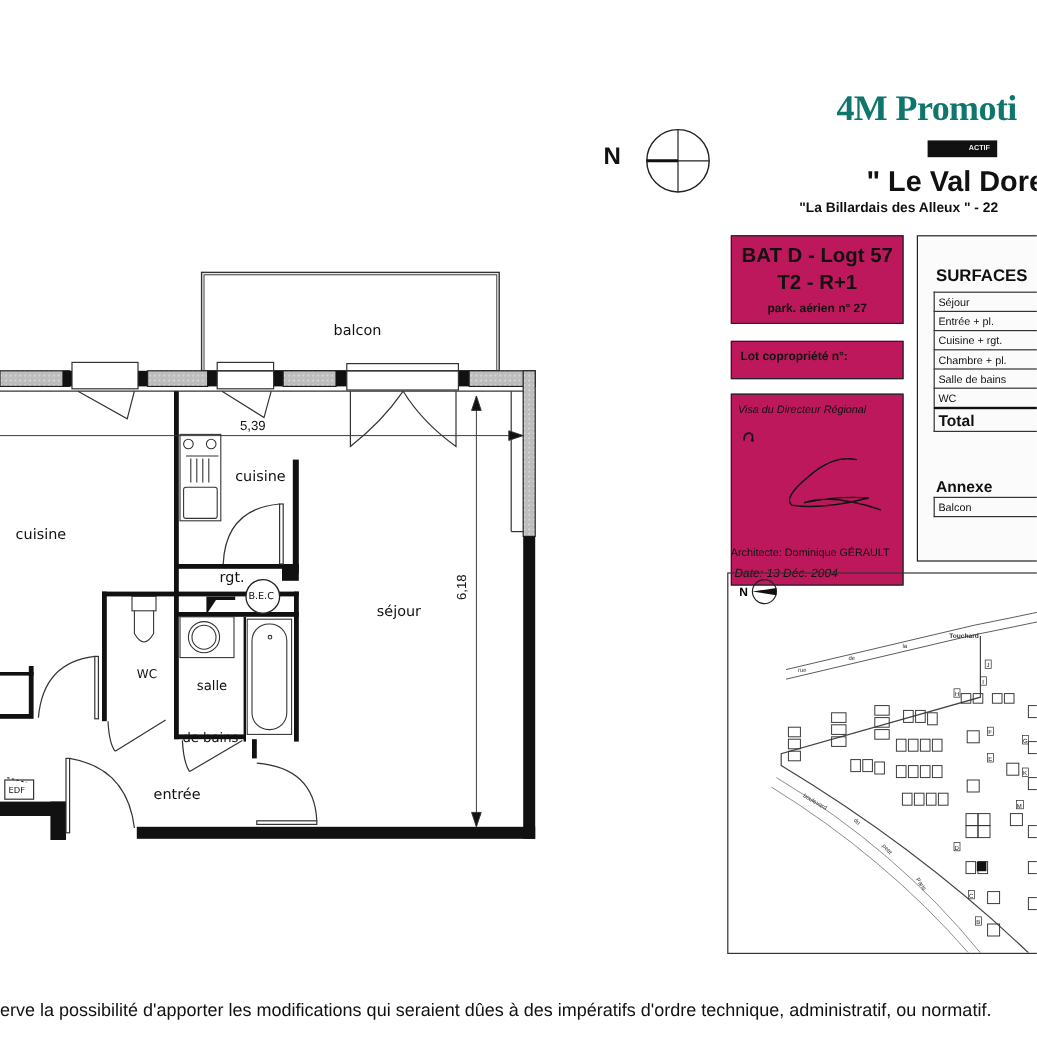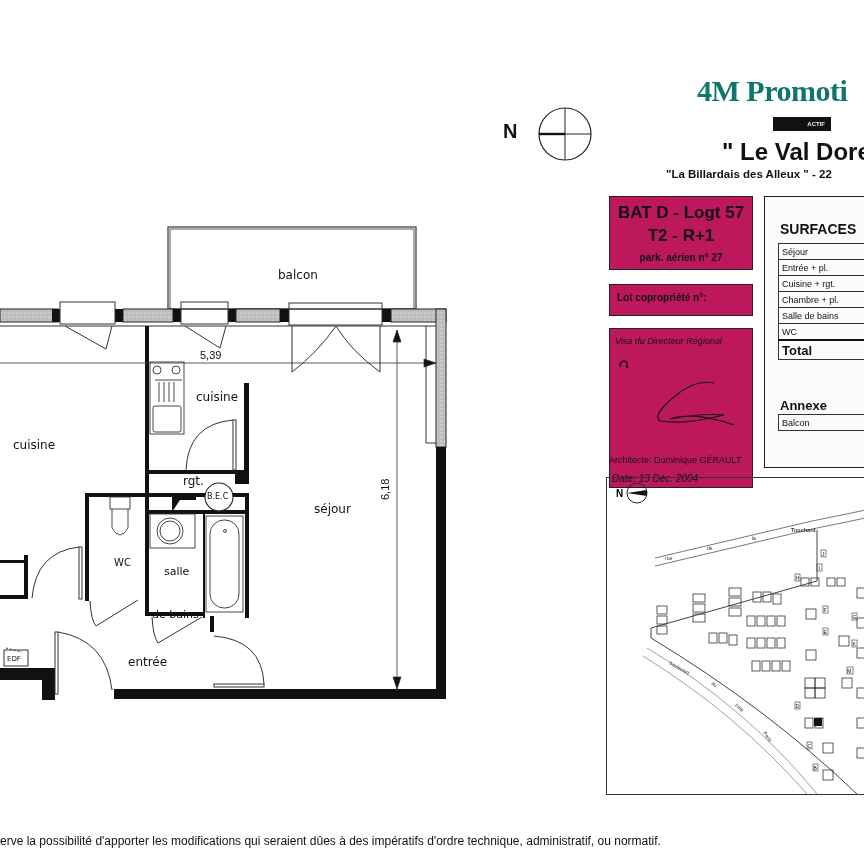--- a/index.html
+++ b/index.html
@@ -29,21 +29,21 @@
   .surf-box { left:764px; top:196px; width:110px; height:272px; background:#fbfbfb; }
   .surf-title { position:absolute; left:780px; top:221px; font-size:14px; font-weight:bold; white-space:nowrap; }
   table.surf { position:absolute; left:778px; top:243px; border-collapse:collapse; width:100px; }
   table.surf td { border:1px solid #333; font-size:9px; padding:1px 3px; height:13px; white-space:nowrap; }
   table.surf tr.total td { font-size:13px; font-weight:bold; height:16px; border-top:2px solid #111; }
   .annexe-title { position:absolute; left:780px; top:398px; font-size:13px; font-weight:bold; }
   table.annexe { position:absolute; left:778px; top:414px; border-collapse:collapse; width:100px; }
   table.annexe td { border:1px solid #333; font-size:9px; padding:1px 3px; height:13px; }
 
   .map-box { position:absolute; left:606px; top:477px; width:270px; height:318px; border:1.5px solid #333; box-sizing:border-box; }
-  .footer { position:absolute; left:0; top:834px; font-size:12px; white-space:nowrap; }
+  .footer { position:absolute; left:0; top:834px; font-size:15px; white-space:nowrap; }
 </style>
 </head>
 <body>
 
 <svg class="plan" width="600" height="720" viewBox="0 0 600 720">
   <defs>
     <pattern id="hatch" width="4" height="4" patternUnits="userSpaceOnUse">
       <rect width="4" height="4" fill="#bdbdbd"></rect>
       <circle cx="1" cy="1" r="0.7" fill="#e8e8e8"></circle>
     </pattern>

